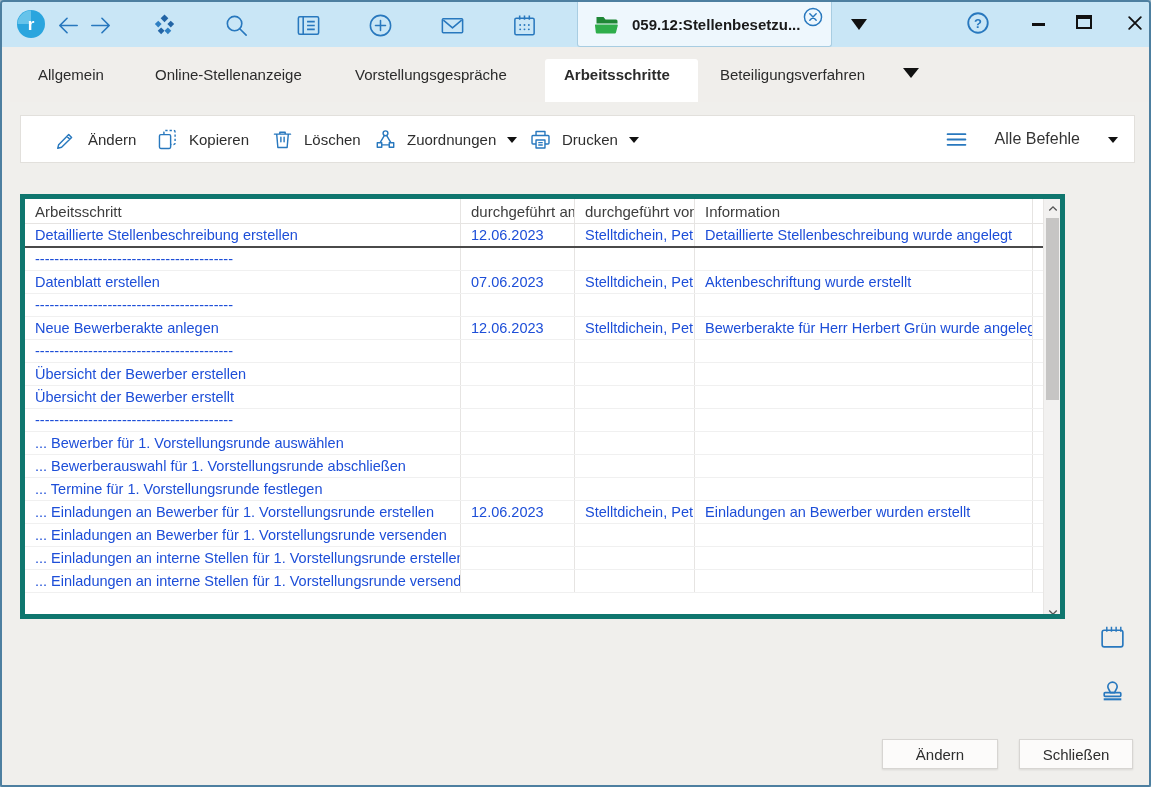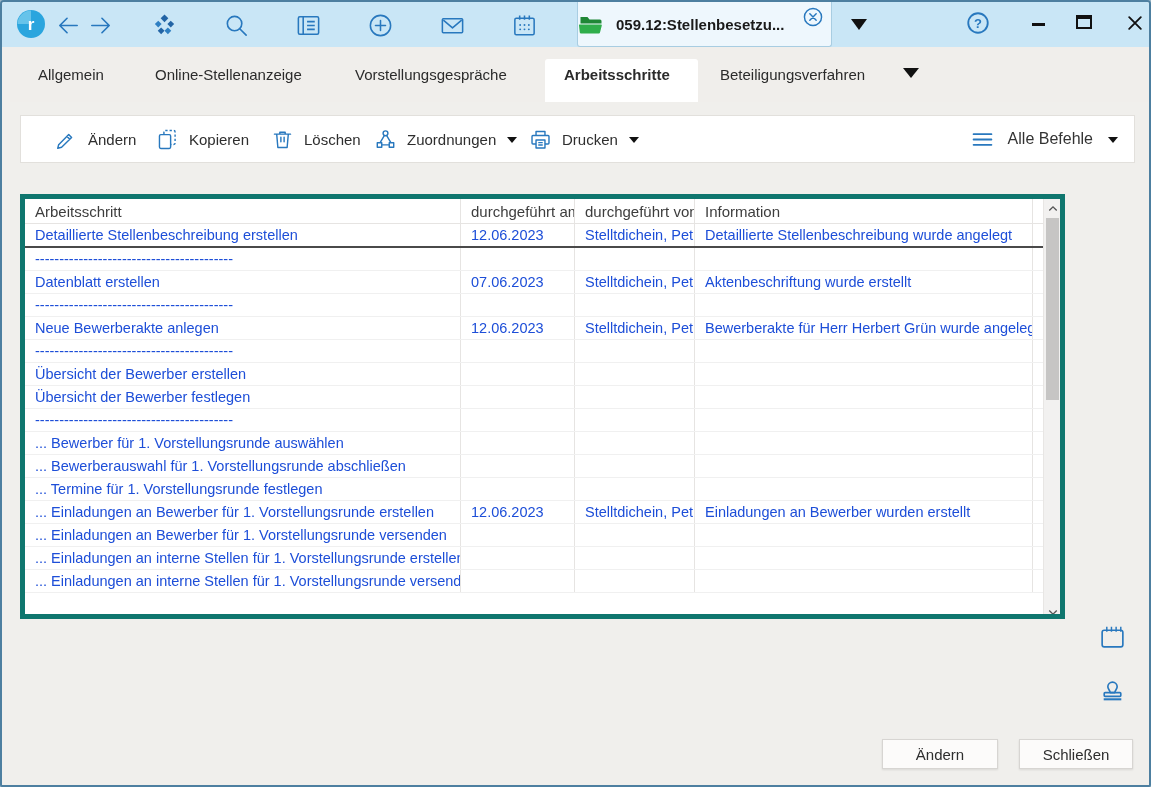--- a/index.html
+++ b/index.html
@@ -14,21 +14,21 @@
   
   .titlebar{position:absolute;left:0;top:0;width:100%;height:45px;background:#c9e6f6;}
   .tb-icon{position:absolute;top:9px;width:28px;height:28px;display:flex;align-items:center;justify-content:center;cursor:pointer;}
   .logo{left:14px;top:7px;width:30px;height:30px;}
   .nav-back{left:52px;} .nav-fwd{left:84px;} .modules{left:148px;}
   .search{left:220px;} .register{left:292px;} .addnew{left:364px;}
   .mail{left:436px;} .cal{left:508px;}
   .doc-tab{
     position:absolute;left:575px;top:0;width:255px;height:45px;
     background:#eef7fd;border:1px solid #a8cde2;border-top:none;
-    border-radius:0 0 3px 3px;display:flex;align-items:center;cursor:pointer;
+    border-radius:0 0 3px 3px;display:flex;align-items:center;padding-left:16px;cursor:pointer;
   }
   .doc-tab .title{font-weight:bold;font-size:15px;color:#1a1a1a;margin-left:12px;white-space:nowrap;}
   .doc-close{position:absolute;right:6px;top:3px;width:24px;height:24px;cursor:pointer;}
   .tb-caret{position:absolute;left:849px;top:17px;width:0;height:0;
     border-left:8px solid transparent;border-right:8px solid transparent;border-top:11px solid #111;cursor:pointer;}
   .help{position:absolute;left:963px;top:8px;width:26px;height:26px;cursor:pointer;}
   .win-min{position:absolute;left:1026px;top:10px;width:20px;height:24px;display:flex;align-items:center;justify-content:center;cursor:pointer;}
   .win-min span{display:block;width:13px;height:3px;background:#111;}
   .win-max{position:absolute;left:1074px;top:13px;width:16px;height:14px;border:2px solid #111;border-top:4px solid #111;cursor:pointer;background:transparent;}
   .win-close{position:absolute;left:1120px;top:8px;width:26px;height:26px;cursor:pointer;display:flex;align-items:center;justify-content:center;}
@@ -38,21 +38,21 @@
   .ptab{position:absolute;top:19px;font-size:15px;color:#2b2b2b;cursor:pointer;white-space:nowrap;}
   .ptab.active{font-weight:bold;}
   .t0{left:28px;} .t1{left:145px;} .t2{left:345px;} .t3{left:554px;} .t4{left:710px;}
   .tabs-caret{position:absolute;left:901px;top:66px;width:0;height:0;
     border-left:8px solid transparent;border-right:8px solid transparent;border-top:10px solid #111;cursor:pointer;}
   
   .toolbar{position:absolute;left:18px;top:113px;width:1115px;height:48px;background:#fff;border:1px solid #e2e0dc;display:flex;align-items:center;}
   .tool-item{position:absolute;display:flex;align-items:center;gap:9px;cursor:pointer;height:48px;}
   .tool-item .lbl{font-size:15px;color:#2e2e2e;white-space:nowrap;}
   .ti0{left:33px;} .ti1{left:134px;} .ti2{left:249px;} .ti3{left:352px;} .ti4{left:507px;align-items:center;}
-  .tool-right{position:absolute;right:16px;display:flex;align-items:center;gap:13px;cursor:pointer;height:48px;}
+  .tool-right{position:absolute;right:16px;display:flex;align-items:center;gap:26px;cursor:pointer;height:48px;}
   .caret-sm{width:0;height:0;border-left:5px solid transparent;border-right:5px solid transparent;border-top:6px solid #111;margin-left:2px;margin-top:2px;}
   
   .tablebox{position:absolute;left:18px;top:192px;width:1045px;height:425px;background:#fff;border:5px solid #0f766e;overflow:hidden;}
   .thead{display:flex;height:25px;line-height:25px;border-bottom:1px solid #e6e4e2;font-size:15px;color:#3d3d3d;}
   .tr{display:flex;height:23px;line-height:22px;border-bottom:1px solid #f0f0f0;font-size:14.5px;color:#1d4ed8;cursor:pointer;}
   .tr.focused{border-bottom:2px solid #4a4a4a;height:24px;}
   .td,.th{padding-left:10px;white-space:nowrap;overflow:hidden;border-right:1px solid #e6e4e2;}
   .c1{width:436px;} .c2{width:114px;} .c3{width:120px;} .c4{width:338px;}
   .fill{flex:1;border-right:none;}
   
@@ -302,21 +302,21 @@
       <div class="td fill"></div>
     </div>
     <div class="tr">
       <div class="td c1">Übersicht der Bewerber erstellen</div>
       <div class="td c2"></div>
       <div class="td c3"></div>
       <div class="td c4"></div>
       <div class="td fill"></div>
     </div>
     <div class="tr">
-      <div class="td c1">Übersicht der Bewerber festlegen</div>
+      <div class="td c1">Übersicht der Bewerber erstellt</div>
       <div class="td c2"></div>
       <div class="td c3"></div>
       <div class="td c4"></div>
       <div class="td fill"></div>
     </div>
     <div class="tr">
       <div class="td c1">-----------------------------------------</div>
       <div class="td c2"></div>
       <div class="td c3"></div>
       <div class="td c4"></div>

